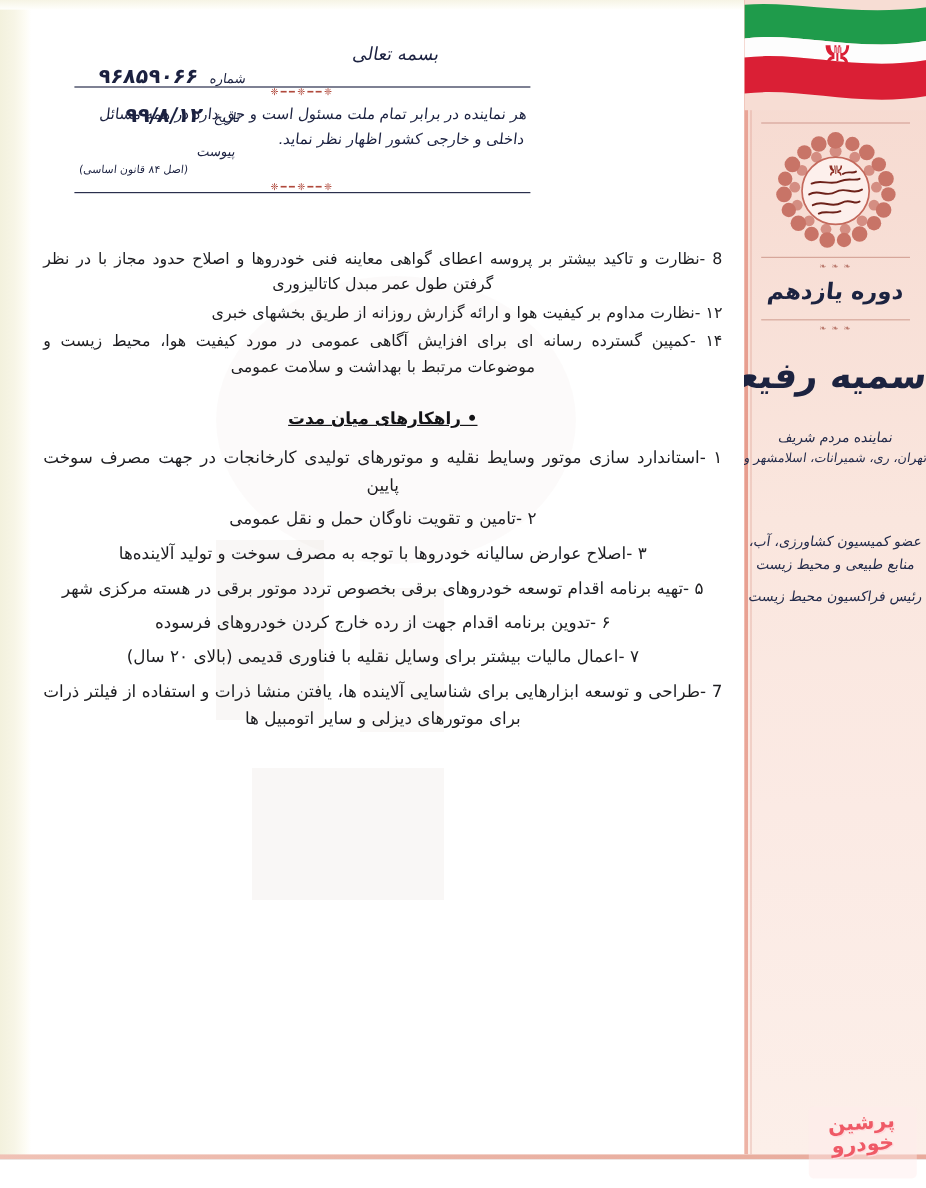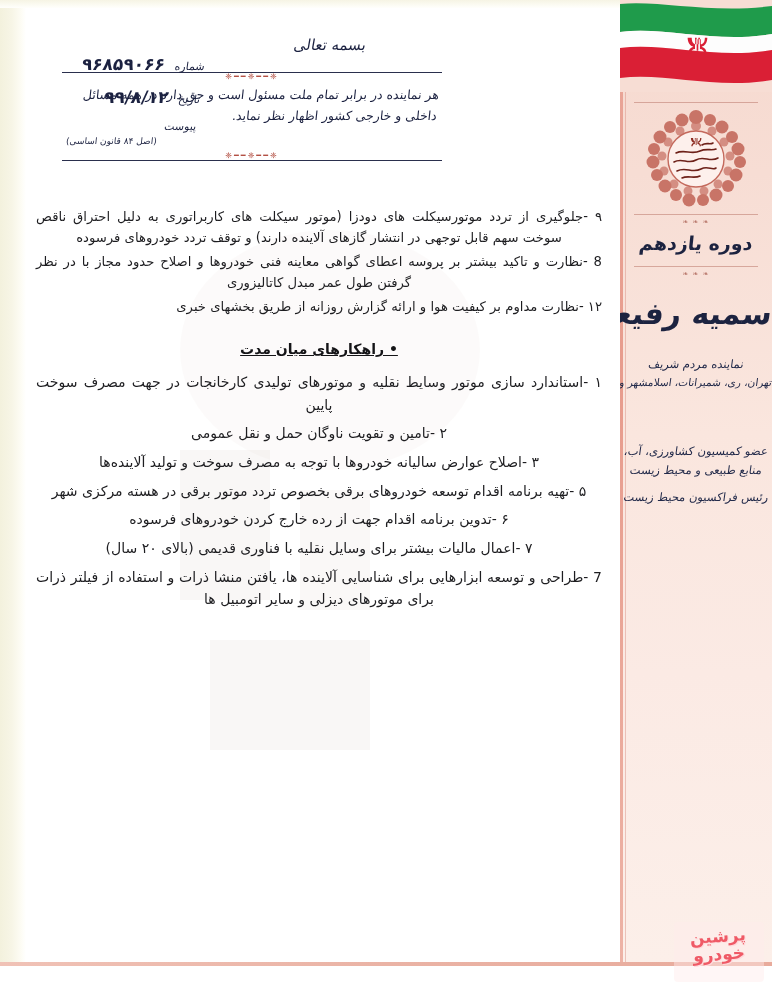--- a/index.html
+++ b/index.html
@@ -412,23 +412,23 @@
       <div class="meta-row">
         <span class="meta-label">تاریخ</span>
         <span class="meta-value">۹۹/۸/۱۲</span>
       </div>
       <div class="meta-row">
         <span class="meta-label">پیوست</span>
       </div>
     </div>
 
     <div class="content">
-      <p class="para">۹ -جلوگیری از تردد موتورسیکلت های دودزا (موتور سیکلت های کاربراتوری به دلیل احتراق ناقص سوخت سهم قابل توجهی در انتشار گازهای آلاینده دارند) و توقف تردد خودروهای فرسوده</p>
       <p class="para">8 -نظارت و تاکید بیشتر بر پروسه اعطای گواهی معاینه فنی خودروها و اصلاح حدود مجاز با در نظر گرفتن طول عمر مبدل کاتالیزوری</p>
       <p class="para para-right">۱۲ -نظارت مداوم بر کیفیت هوا و ارائه گزارش روزانه از طریق بخشهای خبری</p>
+      <p class="para">۱۴ -کمپین گسترده رسانه ای برای افزایش آگاهی عمومی در مورد کیفیت هوا، محیط زیست و موضوعات مرتبط با بهداشت و سلامت عمومی</p>
 
       <div class="section-head">• راهکارهای میان مدت</div>
 
       <p class="list-item">۱ -استاندارد سازی موتور وسایط نقلیه و موتورهای تولیدی کارخانجات در جهت مصرف سوخت پایین</p>
       <p class="list-item para-right">۲ -تامین و تقویت ناوگان حمل و نقل عمومی</p>
       <p class="list-item para-right">۳ -اصلاح عوارض سالیانه خودروها با توجه به مصرف سوخت و تولید آلاینده‌ها</p>
       <p class="list-item">۵ -تهیه برنامه اقدام توسعه خودروهای برقی بخصوص تردد موتور برقی در هسته مرکزی شهر</p>
       <p class="list-item para-right">۶ -تدوین برنامه اقدام جهت از رده خارج کردن خودروهای فرسوده</p>
       <p class="list-item para-right">۷ -اعمال مالیات بیشتر برای وسایل نقلیه با فناوری قدیمی (بالای ۲۰ سال)</p>
       <p class="list-item">7 -طراحی و توسعه ابزارهایی برای شناسایی آلاینده ها، یافتن منشا ذرات و استفاده از فیلتر ذرات برای موتورهای دیزلی و سایر اتومبیل ها</p>

